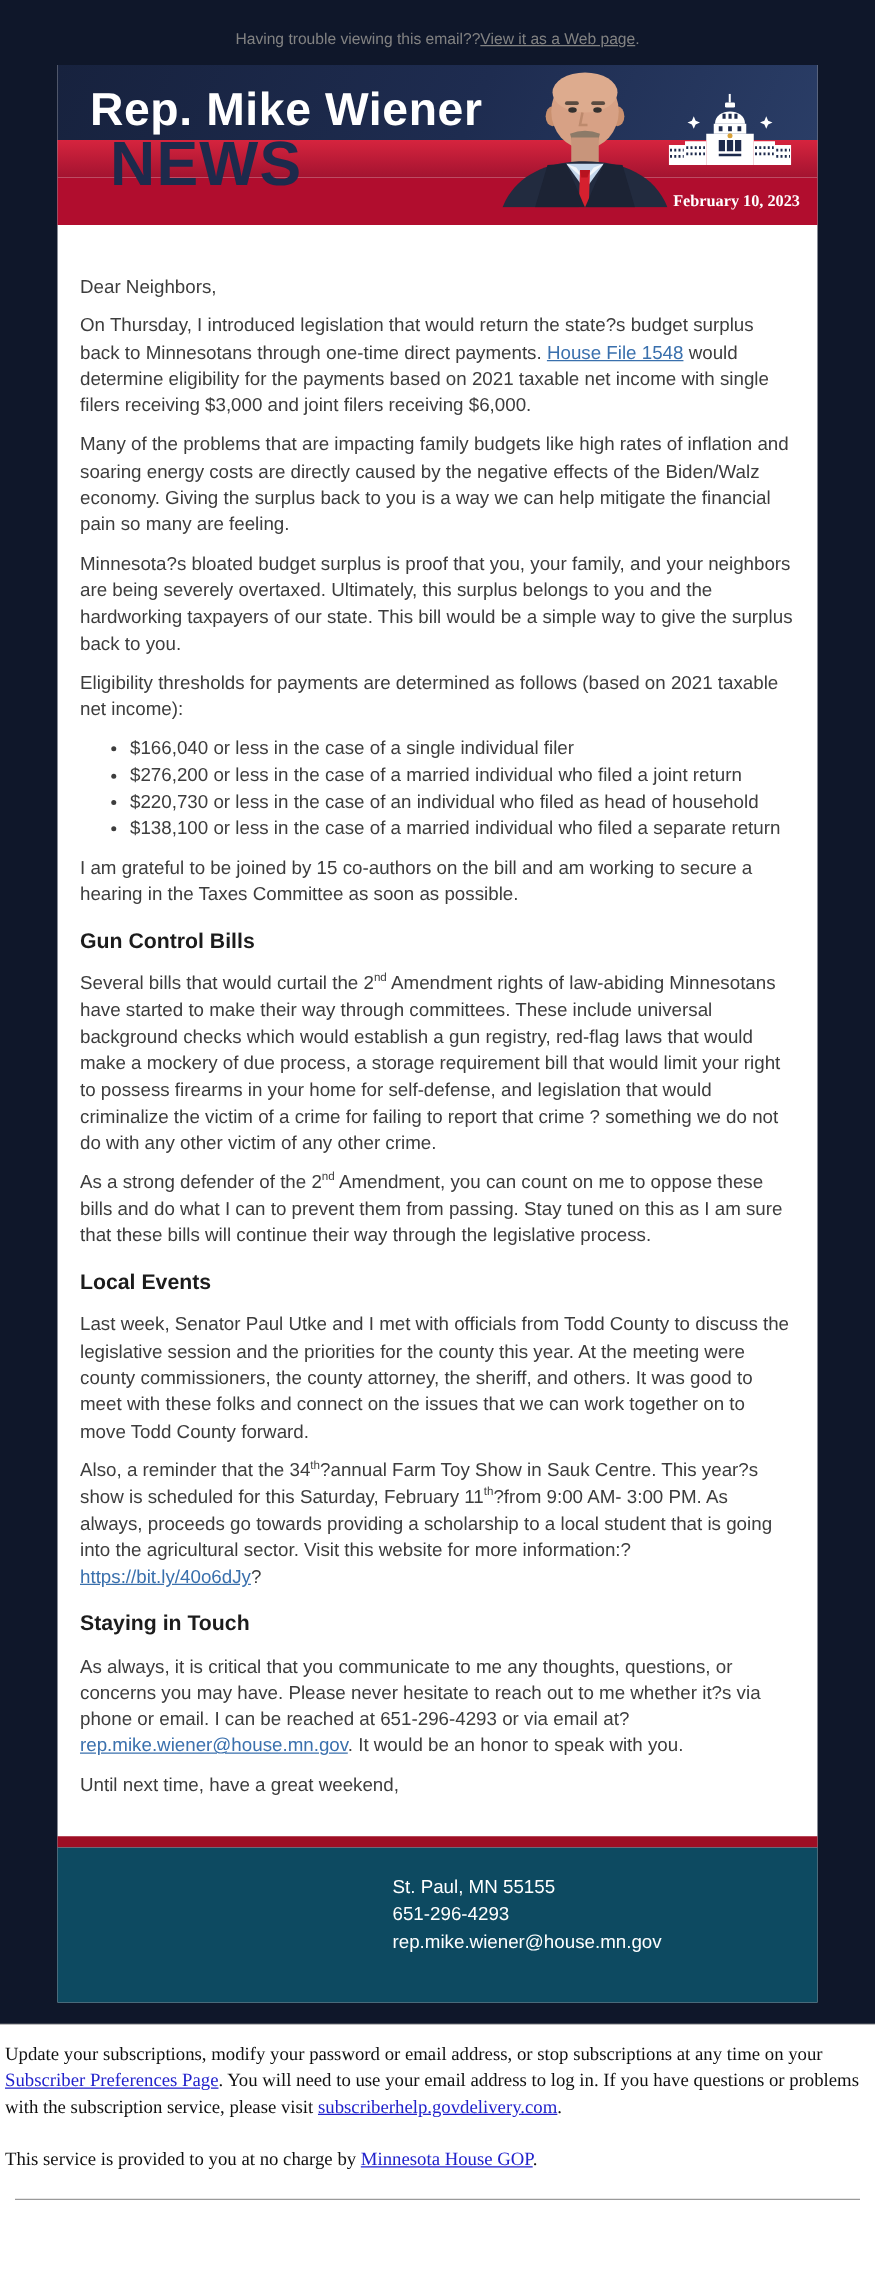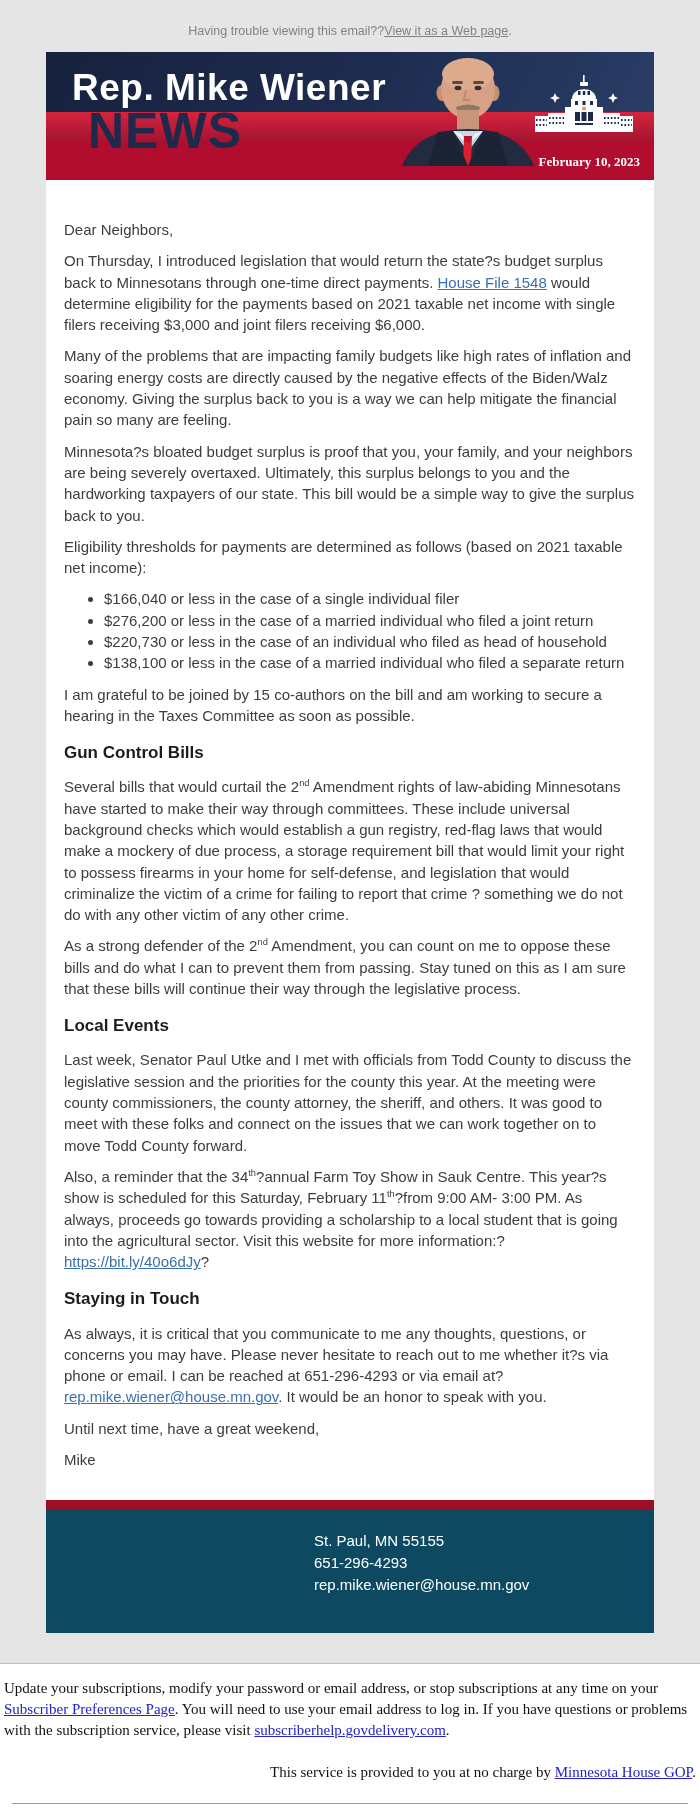--- a/index.html
+++ b/index.html
@@ -1,20 +1,20 @@
 <!DOCTYPE html>
 <html><head>
 <meta charset="utf-8">
 <style>
   * { box-sizing: border-box; margin: 0; padding: 0; }
   html,body { width: 700px; }
   body { font-family: "Liberation Sans", sans-serif; background: #ffffff; }
 
   
-  .gray-wrap { background: #e5e5e5; padding-bottom: 30px; border-bottom: 1px solid #bdbdbd; }
+  .gray-wrap { background: #0f172a; padding-bottom: 17px; border-bottom: 1px solid #bdbdbd; }
   .top-note { height: 52px; padding-top: 24px; text-align: center;
               font-size: 12.5px; color: #828282; }
   .top-note a { color: #828282; text-decoration: underline; cursor: pointer; }
 
   
   .card { width: 608px; margin: 0 auto; background: #ffffff; }
 
   
   .banner { position: relative; }
   .banner-navy { height: 60px; background: linear-gradient(115deg,#17223e 0%,#1e2c50 55%,#2a3d66 100%);
@@ -42,21 +42,21 @@
 
   
   .red-stripe { height: 9px; background: #9e0e24; }
   .teal-footer { height: 124px; background: #0d4a61; color: #ffffff; }
   .teal-inner { margin-left: 268px; padding-top: 21px; font-size: 15px; line-height: 22px; }
 
   
   .site-footer { background: #ffffff; padding: 14px 4px 0 4px; }
   .site-footer .serif { font-family: "Liberation Serif", serif; font-size: 15px;
                         line-height: 21px; color: #111111; }
-  .site-footer .serif + .serif { margin-top: 21px; text-align: right; }
+  .site-footer .serif + .serif { margin-top: 21px; }
   .site-footer a { color: #2222cc; text-decoration: underline; cursor: pointer; }
   .footer-divider { border: none; border-top: 1px solid #9a9a9a; margin: 20px 8px 0 8px; }
   .disclaimer-row { display: flex; justify-content: space-between; align-items: flex-start;
                     padding: 14px 16px 0 20px; }
 </style>
 </head>
 <body>
 
 <div class="gray-wrap">
 
@@ -176,21 +176,20 @@
       <p>Last week, Senator Paul Utke and I met with officials from Todd County to discuss the legislative session and the priorities for the county this year. At the meeting were county commissioners, the county attorney, the sheriff, and others. It was good to meet with these folks and connect on the issues that we can work together on to move Todd County forward.</p>
 
       <p><span>Also, a reminder that the 34</span><sup>th</sup><span>?annual Farm Toy Show in Sauk Centre. This year?s show is scheduled for this Saturday, February 11</span><sup>th</sup><span>?from 9:00 AM- 3:00 PM. As always, proceeds go towards providing a scholarship to a local student that is going into the agricultural sector. Visit this website for more information:?</span> <a>https://bit.ly/40o6dJy</a><span>?</span></p>
 
       <h3>Staying in Touch</h3>
 
       <p><span>As always, it is critical that you communicate to me any thoughts, questions, or concerns you may have. Please never hesitate to reach out to me whether it?s via phone or email. I can be reached at 651-296-4293 or via email at?</span> <a>rep.mike.wiener@house.mn.gov</a><span>. It would be an honor to speak with you.</span></p>
 
       <p>Until next time, have a great weekend,</p>
 
-      <p class="sig">Mike</p>
     </div>
 
     <div class="red-stripe"></div>
     <div class="teal-footer">
       <div class="teal-inner">
         <div>St. Paul, MN 55155</div>
         <div>651-296-4293</div>
         <div>rep.mike.wiener@house.mn.gov</div>
       </div>
     </div>

